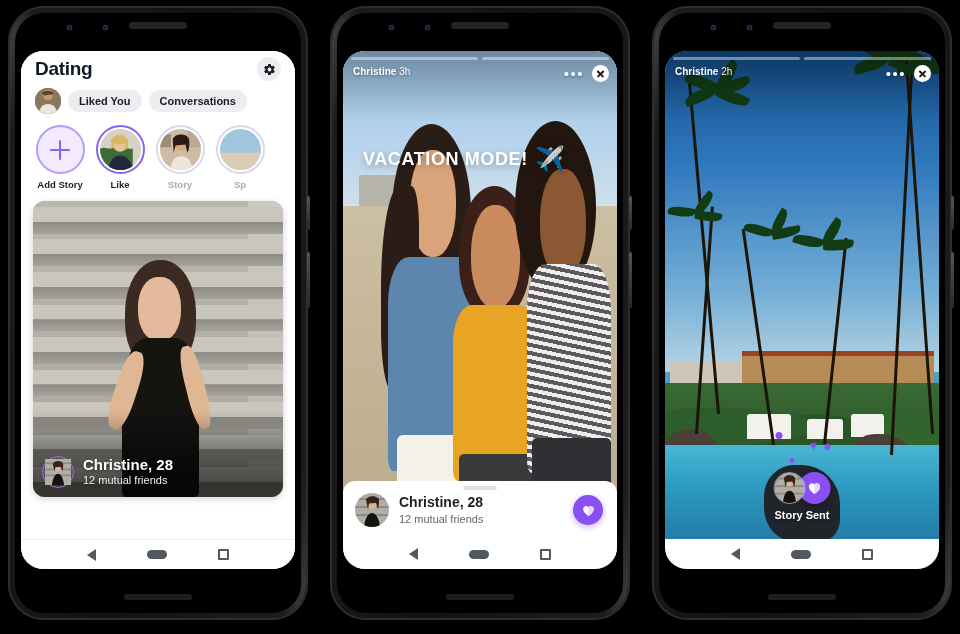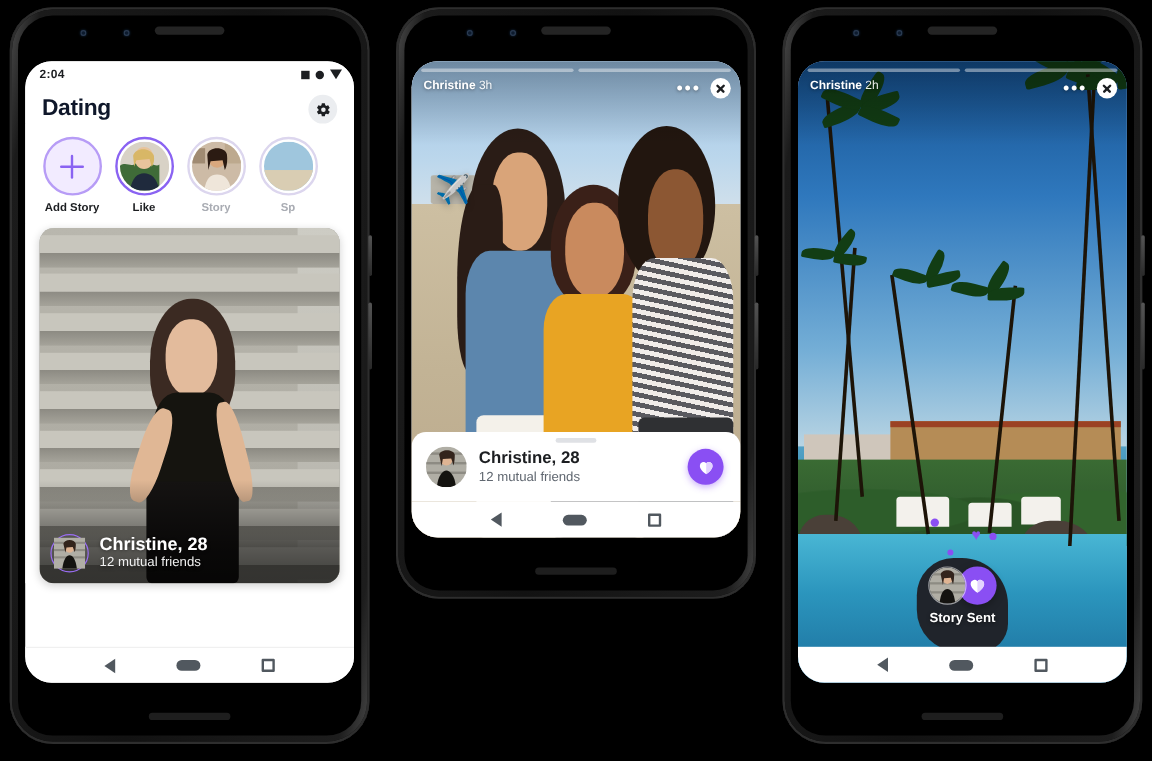--- a/index.html
+++ b/index.html
@@ -213,38 +213,42 @@
   <div class="phone" style="left:8px; top:6px; width:300px; height:614px;">
     <div class="bezel-hi"></div>
     <div class="inner">
       <div class="speaker-top"></div>
       <div class="cam-dot" style="left:52px;"></div>
       <div class="cam-dot" style="left:88px;"></div>
       <div class="speaker-bottom"></div>
 
       <div class="screen" style="top:38px; bottom:44px;">
 
-        <div class="statusbar">
-          <span class="clock">2:04</span>
-          <span class="sb-icons">
-            <span class="sb-sq"></span>
-            <span class="sb-ci"></span>
-            <span class="sb-tri"></span>
-          </span>
-        </div>
 
         <div class="dating-head">
           <span class="dating-title">Dating</span>
           <span class="gear-btn">
             <svg width="13" height="13" viewBox="0 0 24 24">
               <path fill="#1c1e21" d="M19.4 13c.04-.33.06-.66.06-1s-.02-.67-.07-1l2.11-1.63a.5.5 0 0 0 .12-.64l-2-3.46a.5.5 0 0 0-.6-.22l-2.49 1a7.3 7.3 0 0 0-1.73-1l-.38-2.65a.5.5 0 0 0-.5-.4h-4a.5.5 0 0 0-.49.42L9.05 5.05c-.63.26-1.2.6-1.73 1l-2.49-1a.5.5 0 0 0-.6.22l-2 3.46c-.12.21-.07.47.12.64L4.46 11a8.2 8.2 0 0 0 0 2l-2.11 1.63a.5.5 0 0 0-.12.64l2 3.46c.12.22.37.3.6.22l2.49-1c.52.4 1.1.73 1.73 1l.38 2.65c.03.24.24.42.49.42h4c.25 0 .46-.18.5-.42l.37-2.65c.63-.27 1.2-.6 1.73-1l2.49 1c.23.08.48 0 .6-.22l2-3.46a.5.5 0 0 0-.12-.64L19.4 13zM12 15.5A3.5 3.5 0 1 1 15.5 12 3.5 3.5 0 0 1 12 15.5z"></path>
             </svg>
           </span>
         </div>
 
+        <div class="chiprow">
+          <span class="me-avatar">
+            <svg width="26" height="26" viewBox="0 0 26 26">
+              <rect width="26" height="26" fill="#8a7760"></rect>
+              <ellipse cx="13" cy="7" rx="5" ry="5.4" fill="#c89a6b"></ellipse>
+              <path d="M4 26c0-6 4-10 9-10s9 4 9 10z" fill="#ece6dc"></path>
+              <path d="M7 5.5c1-3.5 10-3.8 12 .5-2 .8-4.5 1.1-6 .4-1.8 1.6-4 1.4-6-.9z" fill="#5e4326"></path>
+            </svg>
+          </span>
+          <span class="chip">Liked You</span>
+          <span class="chip">Conversations</span>
+        </div>
 
         <div class="tray">
 
           <div class="tray-item">
             <span class="ring add">
               <span class="plus"></span>
             </span>
             <span class="tray-label">Add Story</span>
           </div>
 
@@ -345,21 +349,21 @@
           <span class="nav-back"></span>
           <span class="nav-home"></span>
           <span class="nav-rec"></span>
         </div>
       </div>
     </div>
     <span class="side-btn" style="top:190px; height:34px;"></span>
     <span class="side-btn" style="top:246px; height:56px;"></span>
   </div>
 
-  <div class="phone" style="left:330px; top:6px; width:300px; height:493px;">
+  <div class="phone" style="left:330px; top:6px; width:300px; height:614px;">
     <div class="bezel-hi"></div>
     <div class="inner">
       <div class="speaker-top"></div>
       <div class="cam-dot" style="left:52px;"></div>
       <div class="cam-dot" style="left:88px;"></div>
       <div class="speaker-bottom"></div>
 
       <div class="screen" style="top:38px; bottom:44px;">
         <div class="story">
 
@@ -402,20 +406,21 @@
           <div class="story-head">
             <span class="story-user">
               <span>Christine</span>
               <span class="ago">3h</span>
             </span>
             <span class="dots">•••</span>
             <span class="close-btn"></span>
           </div>
 
           <div class="vacation">
+            <span class="txt">VACATION MODE!</span>
             <span class="plane">✈️</span>
           </div>
 
           <div class="sheet">
             <span class="handle"></span>
             <span class="ava">
               <svg width="100%" height="100%" viewBox="0 0 34 34" preserveAspectRatio="xMidYMid slice">
                 <rect width="34" height="34" fill="#b0aea5"></rect>
                 <rect y="5" width="34" height="2" fill="#8d8b83"></rect>
                 <rect y="13" width="34" height="2" fill="#8d8b83"></rect>

